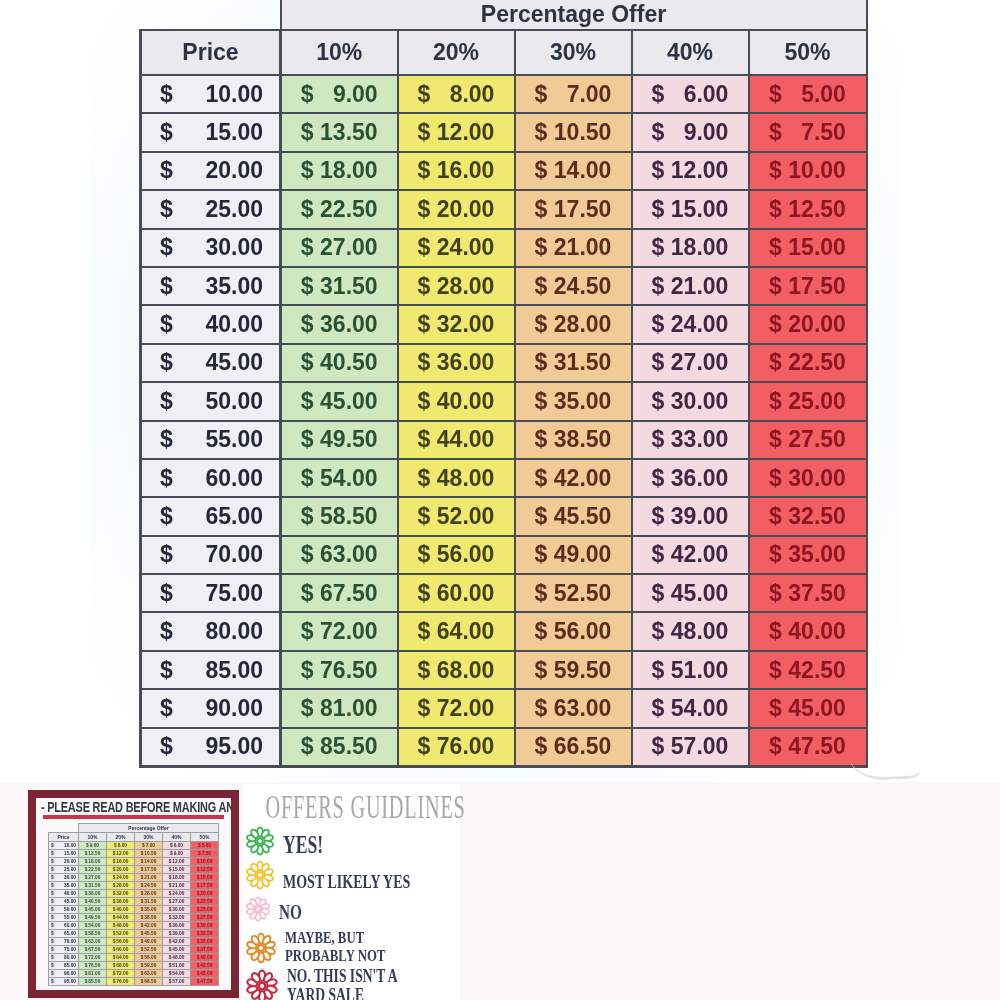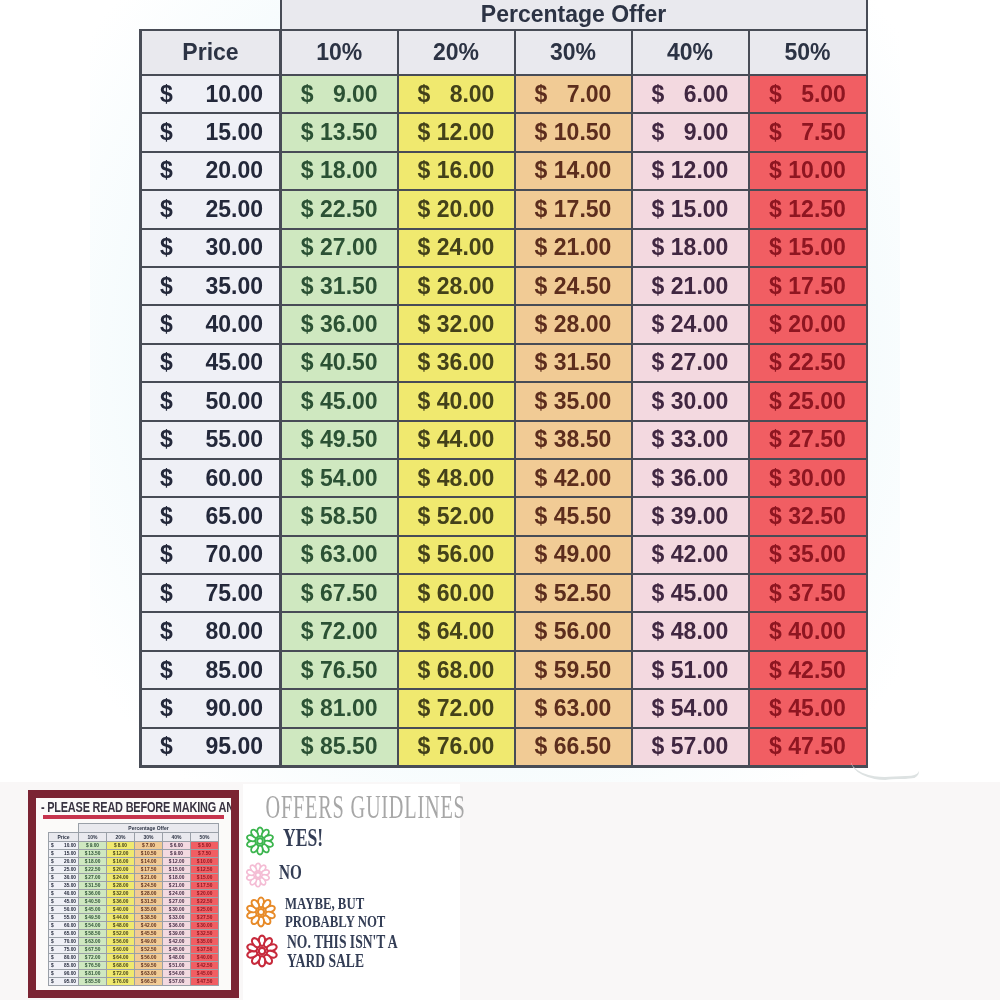--- a/index.html
+++ b/index.html
@@ -91,21 +91,21 @@
   .mini tbody tr:last-child td{border-bottom-width:1px;}
   .mini col.w-price{width:30px;}
   .mini col.w-pct,.mini col.w-pct-last{width:28px;}
 
   
   .legend{position:absolute;left:243px;top:784px;width:205px;height:216px;background:#ffffff;padding-top:4px;box-sizing:border-box;font-family:Liberation Serif, serif;}
   .legend-title{
     display:block;text-align:center;font-size:26px;font-weight:400;color:var(--legend_title);
     transform:scale(0.78,1.3);transform-origin:center top;white-space:nowrap;letter-spacing:1px;
   }
-  .legend-item{display:flex;align-items:flex-start;gap:8px;padding-left:2px;}
+  .legend-item{display:flex;align-items:flex-end;gap:8px;padding-left:2px;}
   .legend-item .flower{flex:0 0 auto;}
   .legend-label{
     font-weight:bold;color:var(--legend_text);white-space:pre-line;line-height:1.05;
     display:inline-block;transform:scale(0.8,1.1);transform-origin:left center;letter-spacing:0;
   }
   .li-1{margin-top:8px;}  .li-1 .flower{width:30px;height:30px;} .li-1 .legend-label{font-size:22px;}
   .li-2{margin-top:4px;}  .li-2 .flower{width:30px;height:30px;} .li-2 .legend-label{font-size:17.5px;}
   .li-3{margin-top:8px;}  .li-3 .flower{width:32px;height:32px;} .li-3 .legend-label{font-size:16px;}
   .li-4{margin-top:6px;}  .li-4 .flower{width:26px;height:26px;} .li-4 .legend-label{font-size:19px;}
   .li-5{margin-top:4px;}  .li-5 .flower{width:34px;height:34px;} .li-5 .legend-label{font-size:17px;}
@@ -1206,20 +1206,26 @@
 <div class="legend">
   <span class="legend-title">OFFERS GUIDLINES</span>
 
   <div class="legend-item li-1">
     <svg class="flower" viewBox="0 0 36 36" style="color: rgb(60, 181, 78);">
         <use href="#flower-shape"></use>
       </svg>
     <span class="legend-label">YES!</span>
   </div>
 
+  <div class="legend-item li-2">
+    <svg class="flower" viewBox="0 0 36 36" style="color: rgb(245, 194, 49);">
+        <use href="#flower-shape"></use>
+      </svg>
+    <span class="legend-label">MOST LIKELY YES</span>
+  </div>
 
   <div class="legend-item li-4">
     <svg class="flower" viewBox="0 0 36 36" style="color: rgb(244, 188, 212);">
         <use href="#flower-shape"></use>
       </svg>
     <span class="legend-label">NO</span>
   </div>
 
   <div class="legend-item li-3">
     <svg class="flower" viewBox="0 0 36 36" style="color: rgb(231, 138, 40);">

